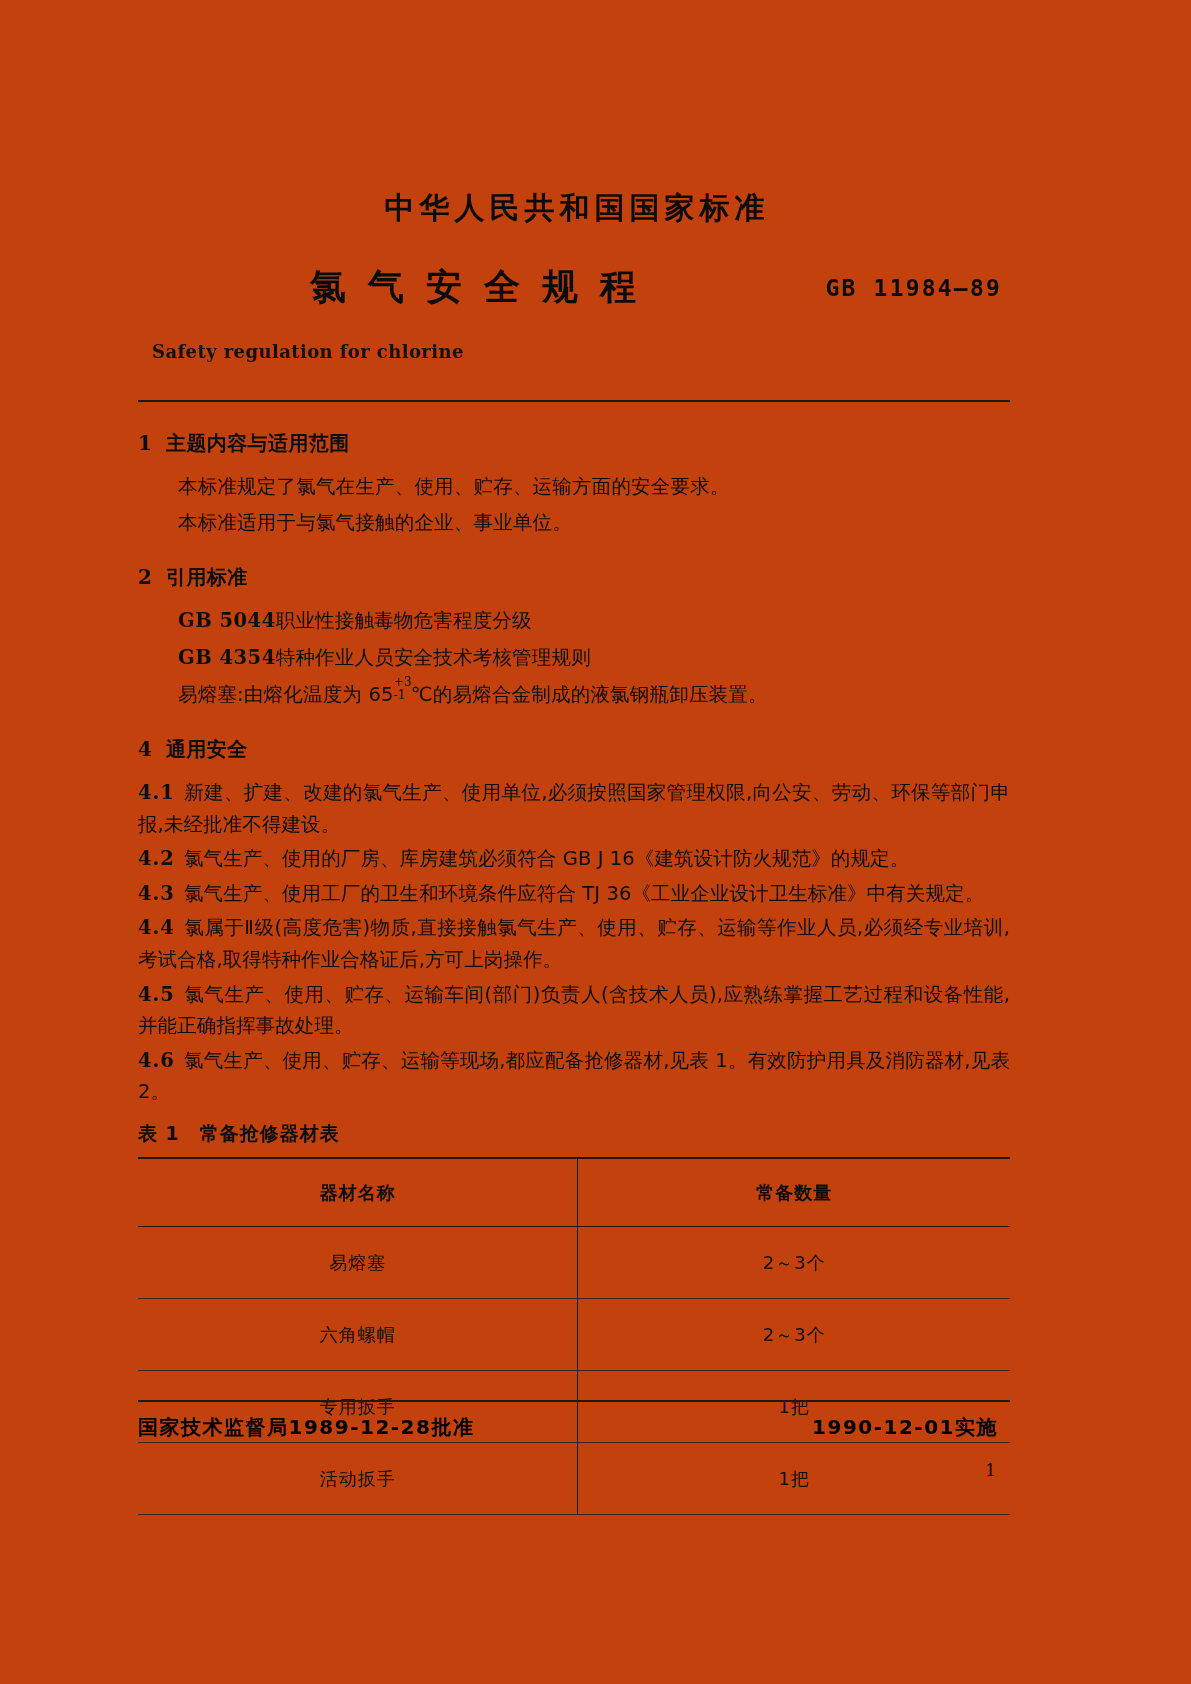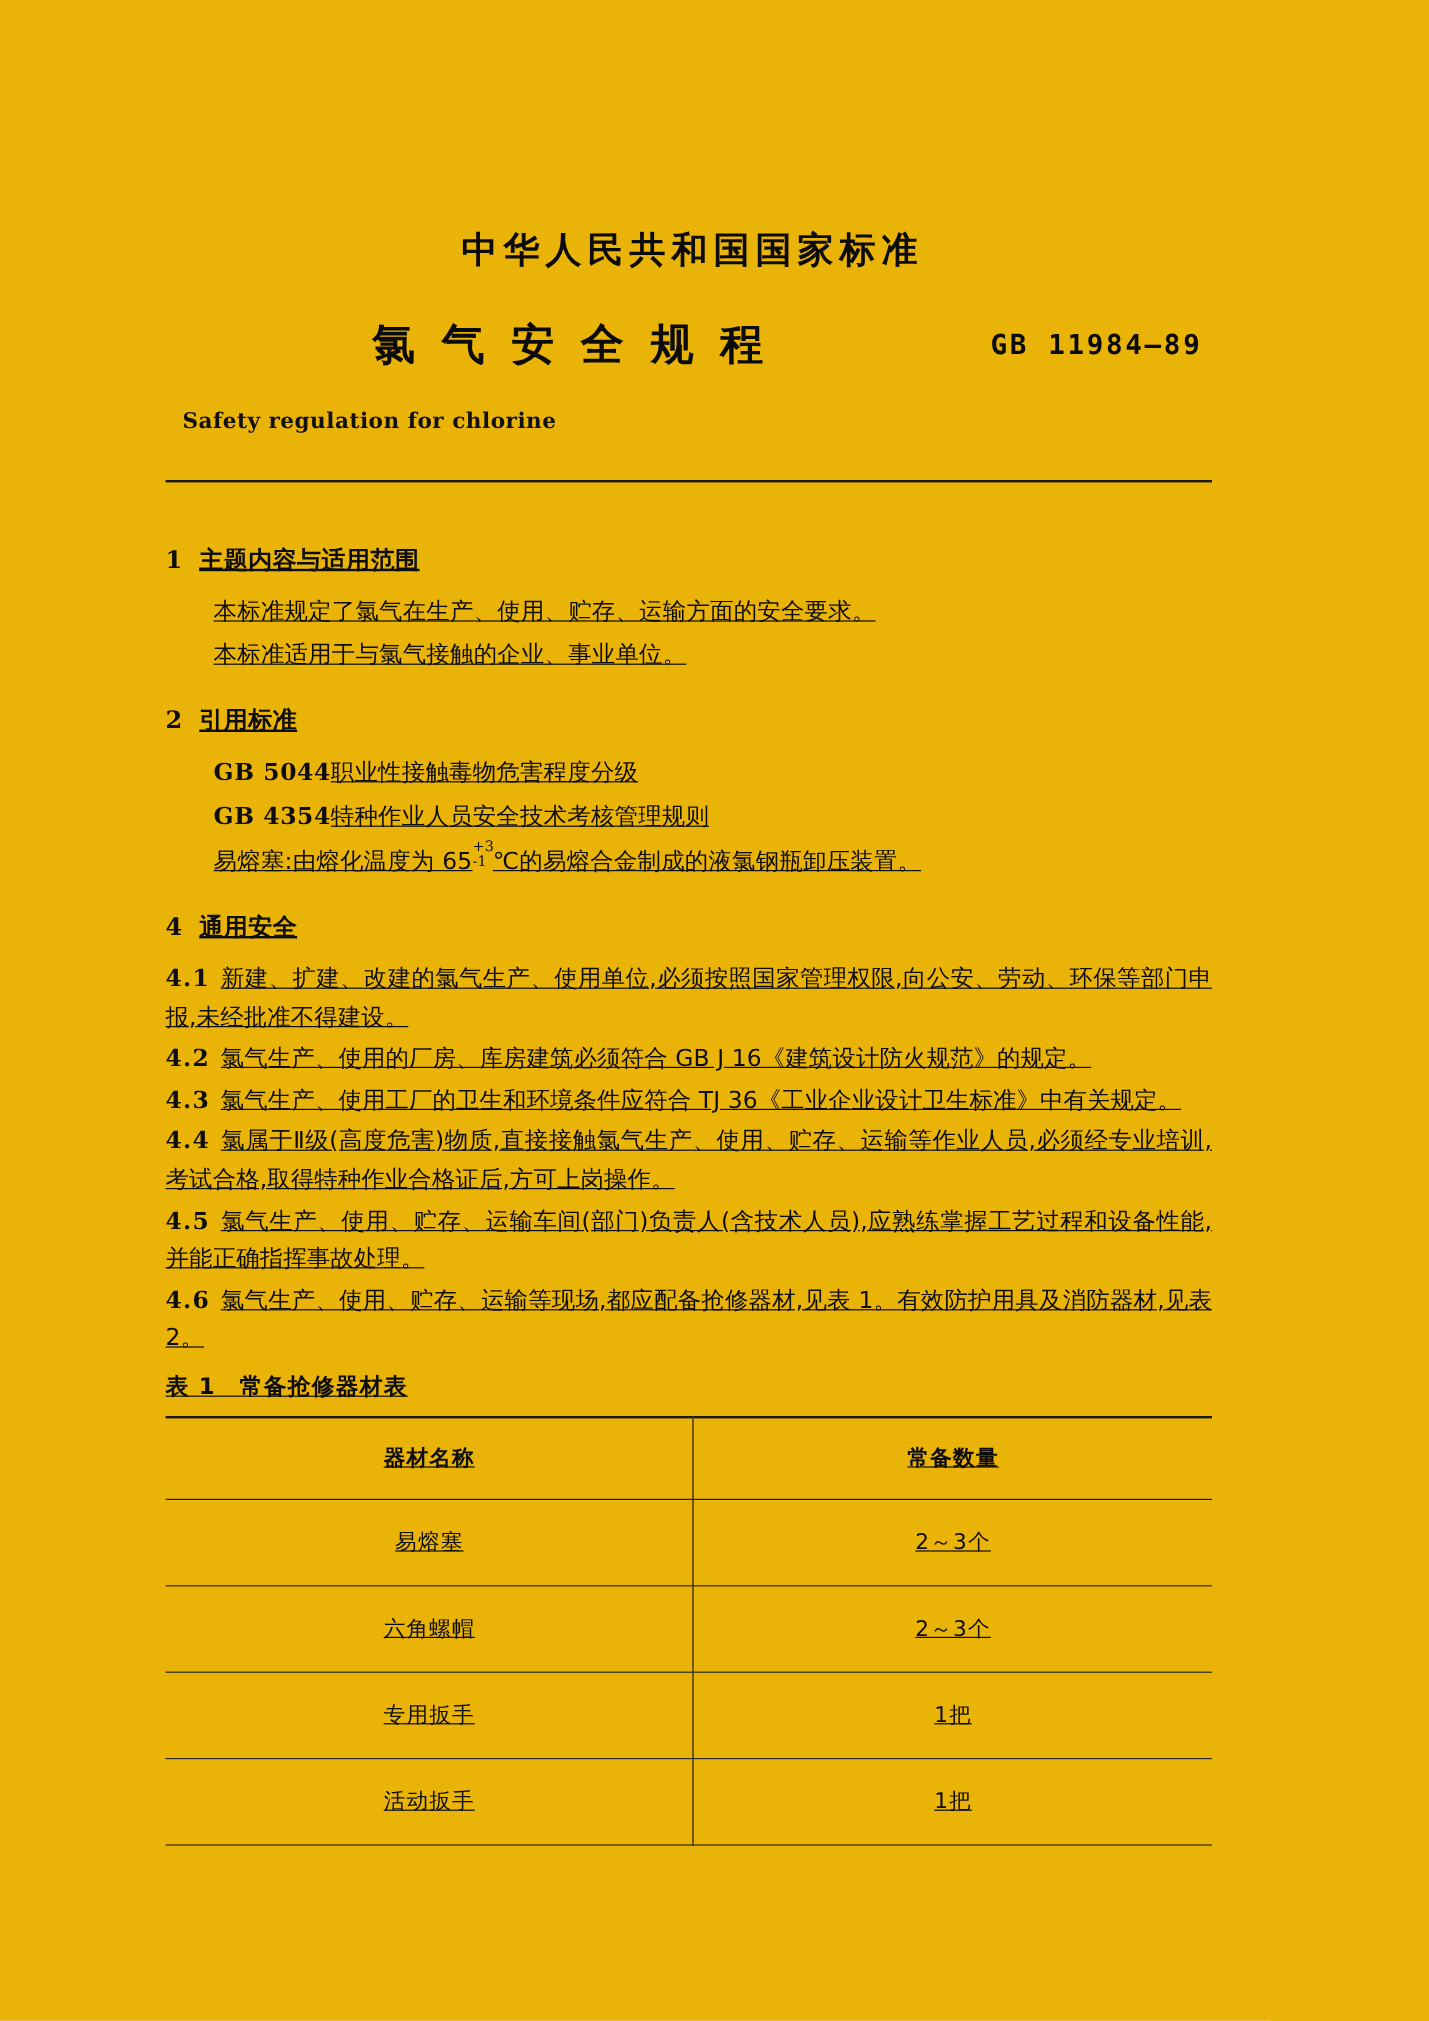--- a/index.html
+++ b/index.html
@@ -14,21 +14,21 @@
     position: relative;
     font-family: "DejaVu Sans", "Liberation Sans", sans-serif;
     color: #000000;
     overflow: hidden;
   }
   .page {
     position: absolute;
     left: 0; top: 0;
     width: 1191px;
     height: 1684px;
-    background: #eab308;
+    background: #c2410c;
   }
   .content {
     position: absolute;
     left: 138px;
     top: 0;
     width: 872px;
   }
 
   
   .masthead {
@@ -81,25 +81,24 @@
     text-align: left;
   }
   .rule {
     margin-top: 38px;
     border-top: 2.2px solid #1a1a1a;
     width: 872px;
   }
 
   
   .body-area {
-    margin-top: 48px;
+    margin-top: 25px;
     font-size: 19.5px;
     line-height: 1.62;
     color: #0d0d0d;
-    text-decoration: underline;
   }
   .sec-head {
     font-weight: bold;
     font-size: 20px;
     margin: 22px 0 12px 0;
     letter-spacing: 0.4px;
   }
   .sec-head .num {
     display: inline-block;
     width: 28px;
@@ -306,13 +305,21 @@
           <tr>
             <td class="col1">活动扳手</td>
             <td class="col2">1把</td>
           </tr>
         </tbody>
       </table>
 
     </div>
   </div>
 
+  <div class="footer">
+    <div class="footer-rule"></div>
+    <div class="footer-row">
+      <span class="approve">国家技术监督局1989-12-28批准</span>
+      <span class="implement">1990-12-01实施</span>
+    </div>
+    <div class="page-no">1</div>
+  </div>
 </div>
 
 </body></html>

